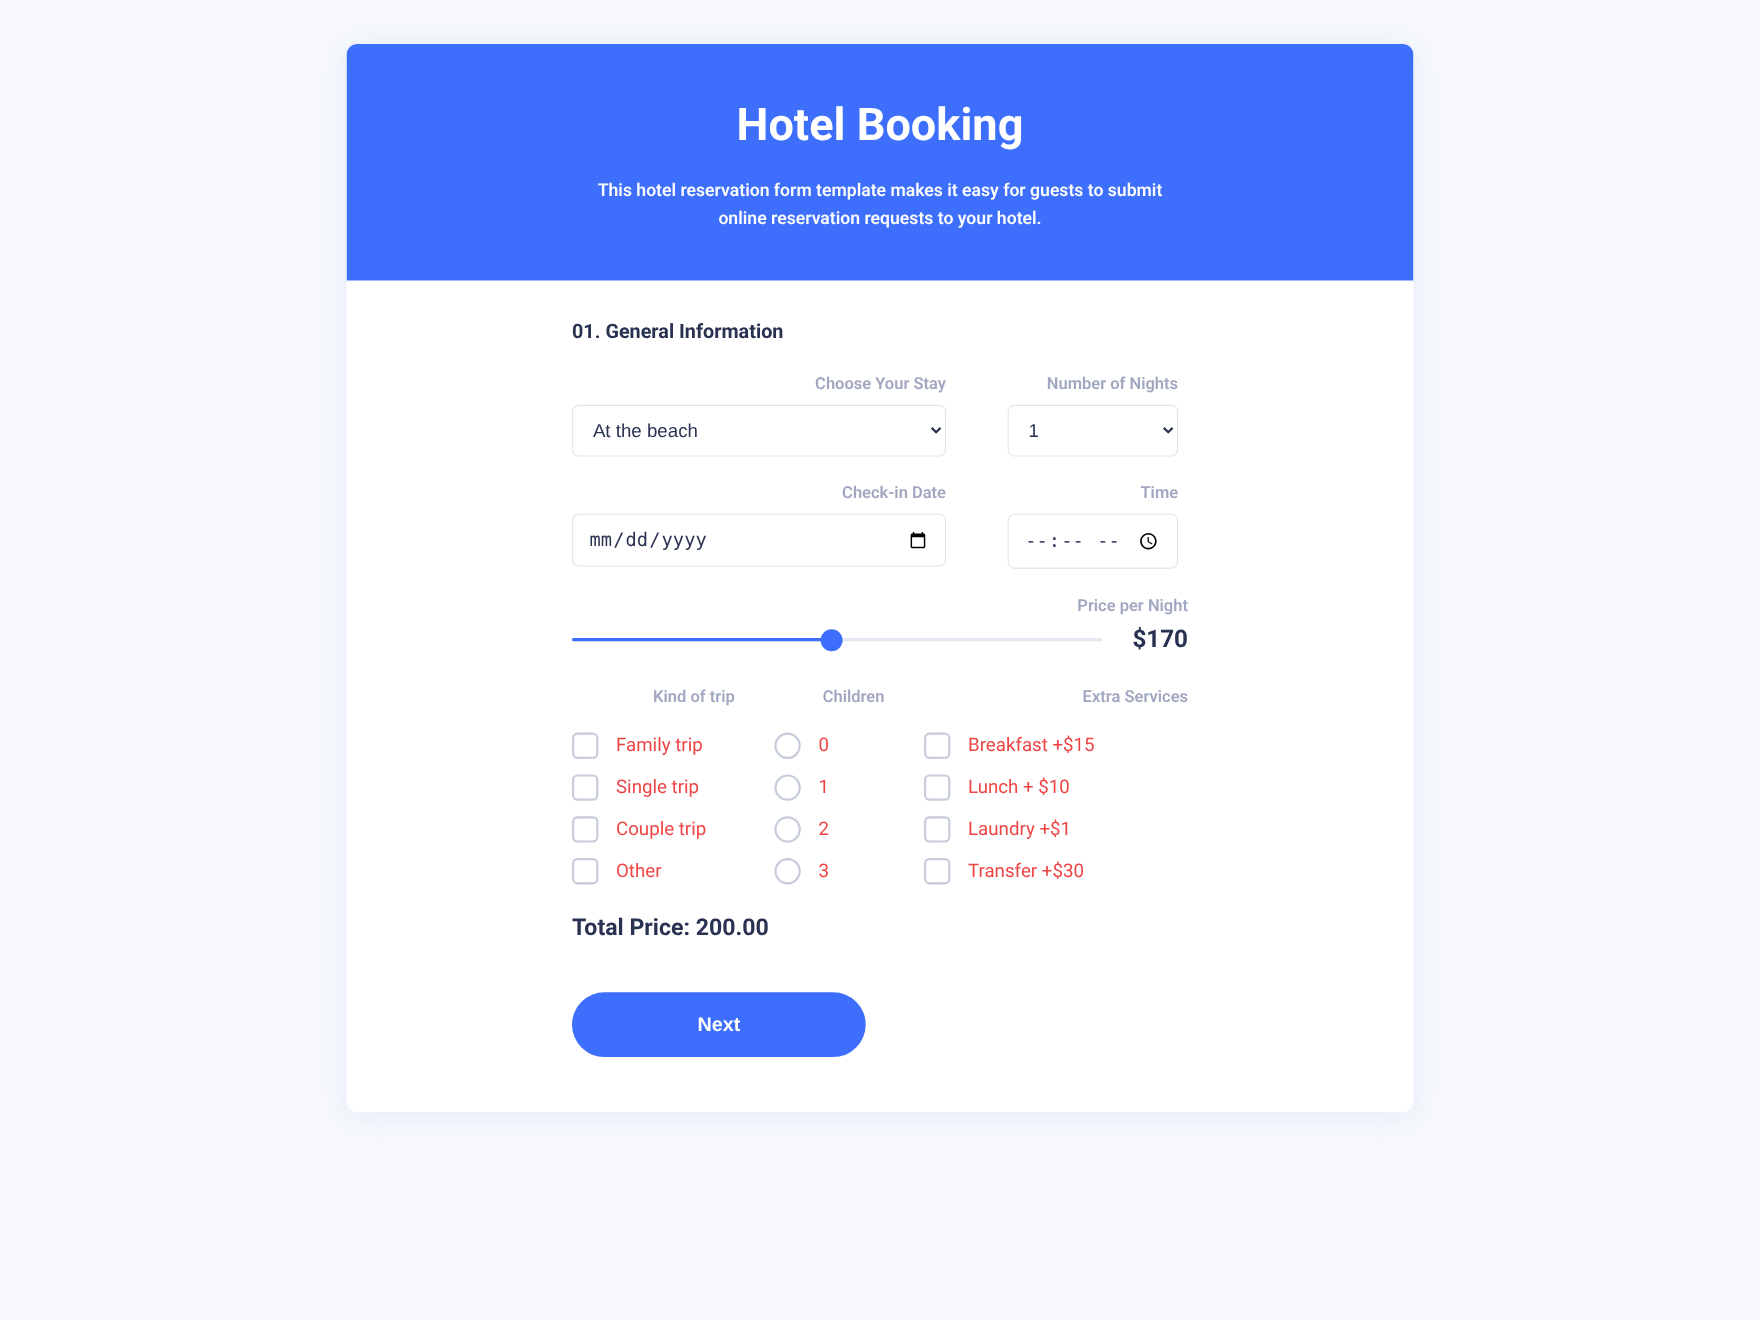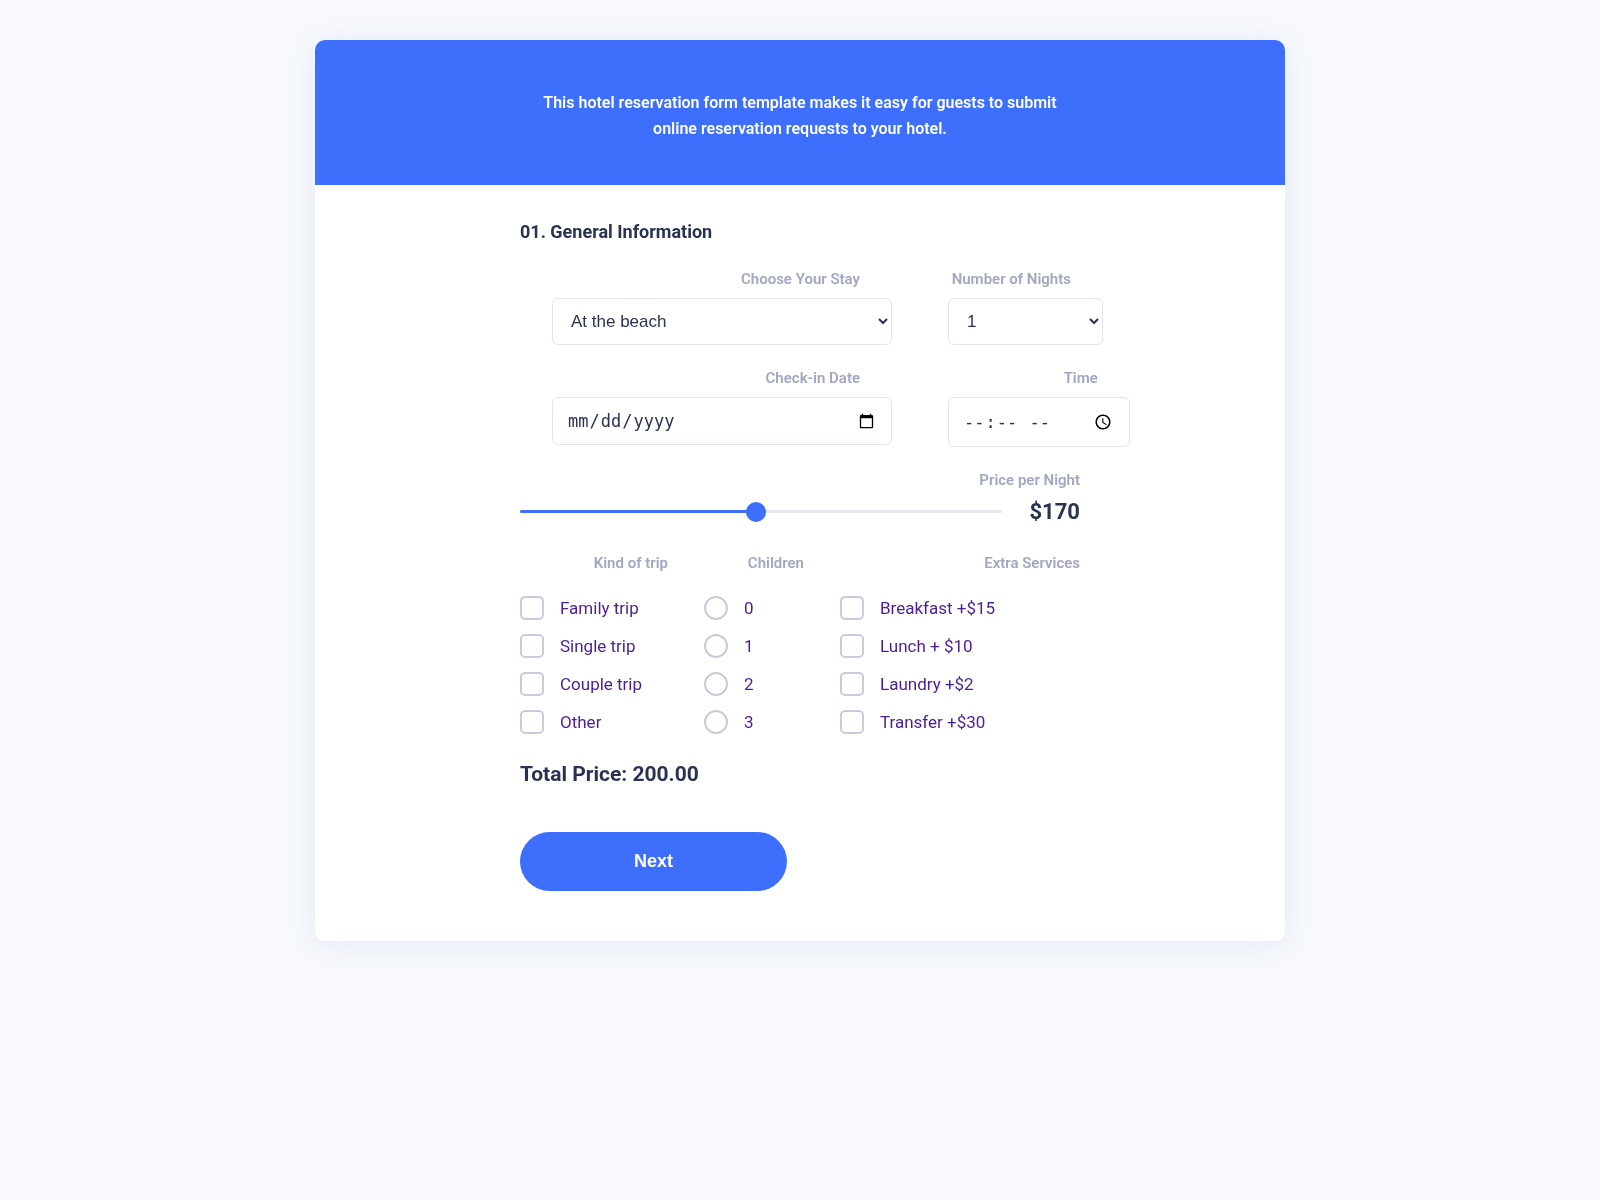--- a/index.html
+++ b/index.html
@@ -71,21 +71,20 @@
       flex: 0 0 155px;
     }
     select, input[type="date"], input[type="time"] {
       width: 100%;
       padding: 12px 14px;
       font-size: 17px;
       color: #2a3252;
       border: 1px solid #e1e4ee;
       border-radius: 6px;
       background: #fff;
-      margin-left: 32px;
     }
     select { appearance: auto; }
     .slider-container {
       margin-bottom: 30px;
     }
     .slider-row {
       display: flex;
       align-items: center;
       gap: 28px;
     }
@@ -157,21 +156,21 @@
       width: 24px;
       height: 24px;
       border: 2px solid #c7ccdb;
       border-radius: 50%;
       background: #fff;
       cursor: pointer;
       flex-shrink: 0;
     }
     .opt-label {
       font-size: 17px;
-      color: #4c1d95;
+      color: #ef4444;
       font-weight: 400;
     }
     .total {
       font-size: 21px;
       font-weight: 700;
       color: #2a3252;
       margin-bottom: 46px;
     }
     .next-btn {
       background: #3d6ffc;
@@ -182,20 +181,21 @@
       border-radius: 999px;
       padding: 19px 114px;
       cursor: pointer;
     }
   </style>
 </head>
 <body>
 
 <div class="card">
   <div class="header">
+    <h1>Hotel Booking</h1>
     <p>This hotel reservation form template makes it easy for guests to submit online reservation requests to your hotel.</p>
   </div>
 
   <div class="body">
     <h2 class="section-title">01. General Information</h2>
 
     <div class="row">
       <div class="col-left">
         <label class="label">Choose Your Stay</label>
         <select>
@@ -277,21 +277,21 @@
         <div class="opt">
             <div class="chk"></div>
             <span class="opt-label">Breakfast +$15</span>
           </div>
         <div class="opt">
             <div class="chk"></div>
             <span class="opt-label">Lunch + $10</span>
           </div>
         <div class="opt">
             <div class="chk"></div>
-            <span class="opt-label">Laundry +$2</span>
+            <span class="opt-label">Laundry +$1</span>
           </div>
         <div class="opt">
             <div class="chk"></div>
             <span class="opt-label">Transfer +$30</span>
           </div>
       </div>
     </div>
 
     <div class="total">
       <span>Total Price:</span>

